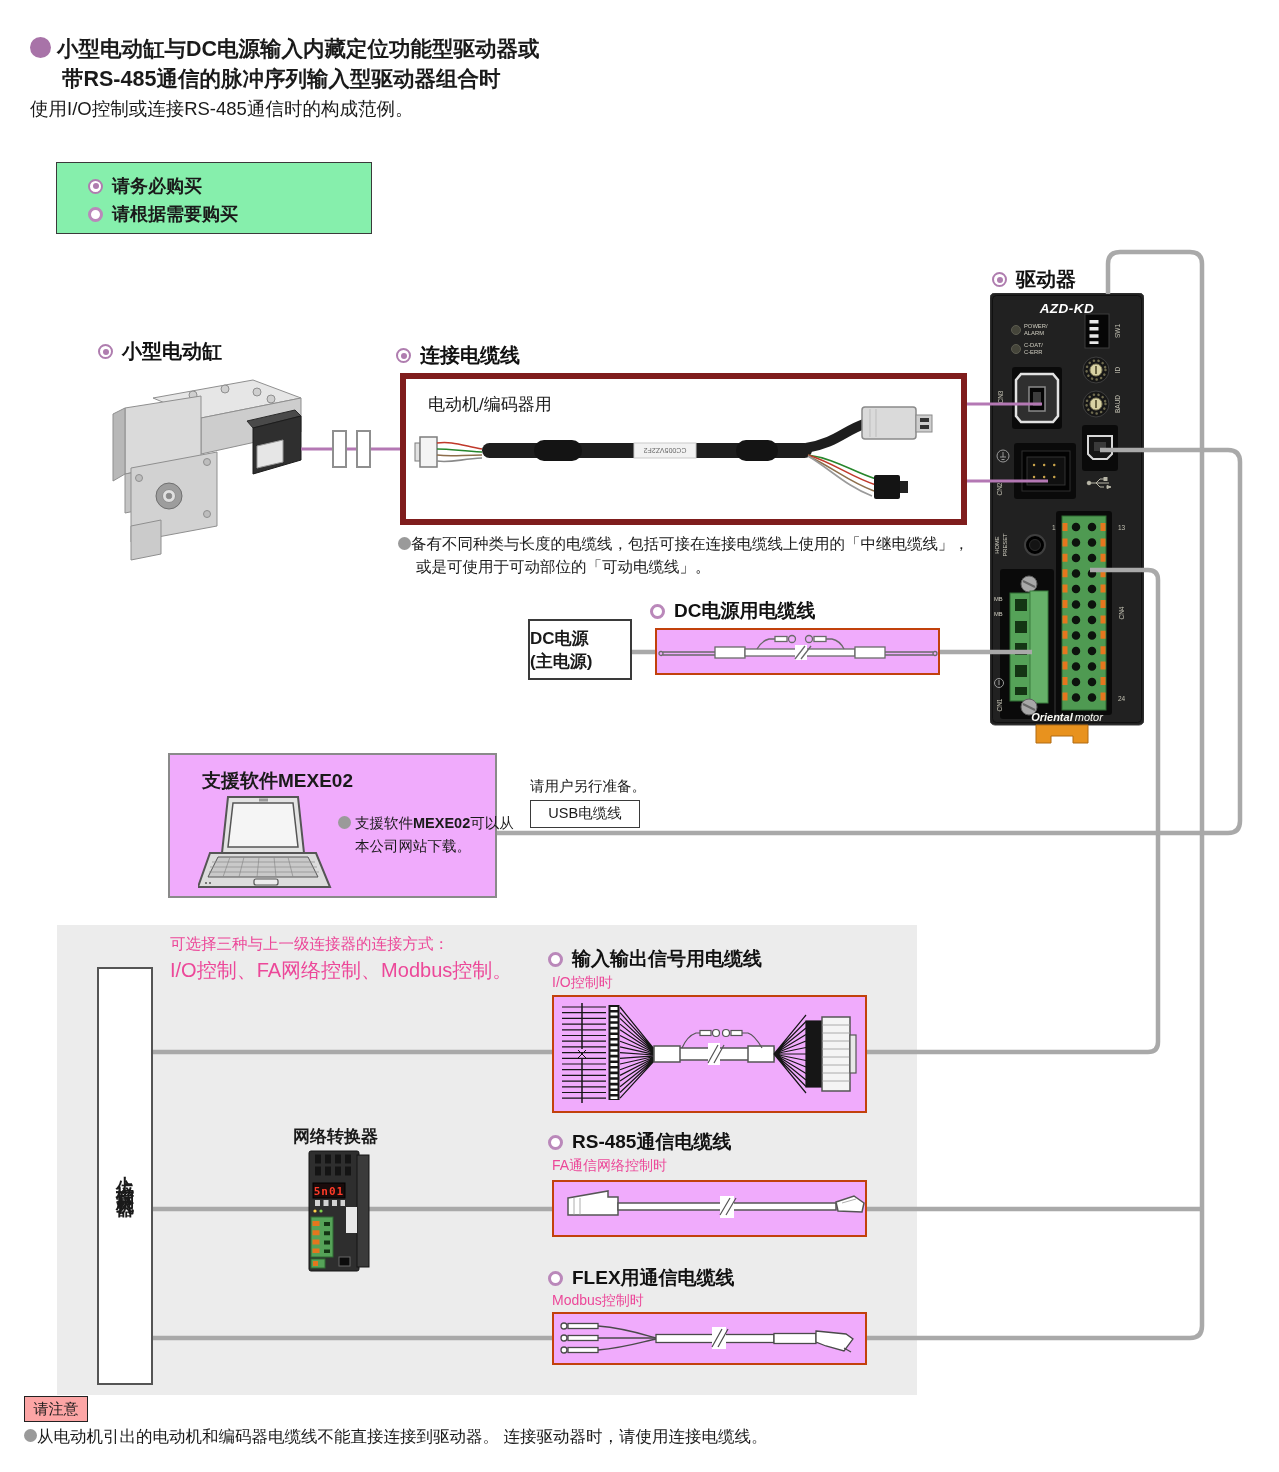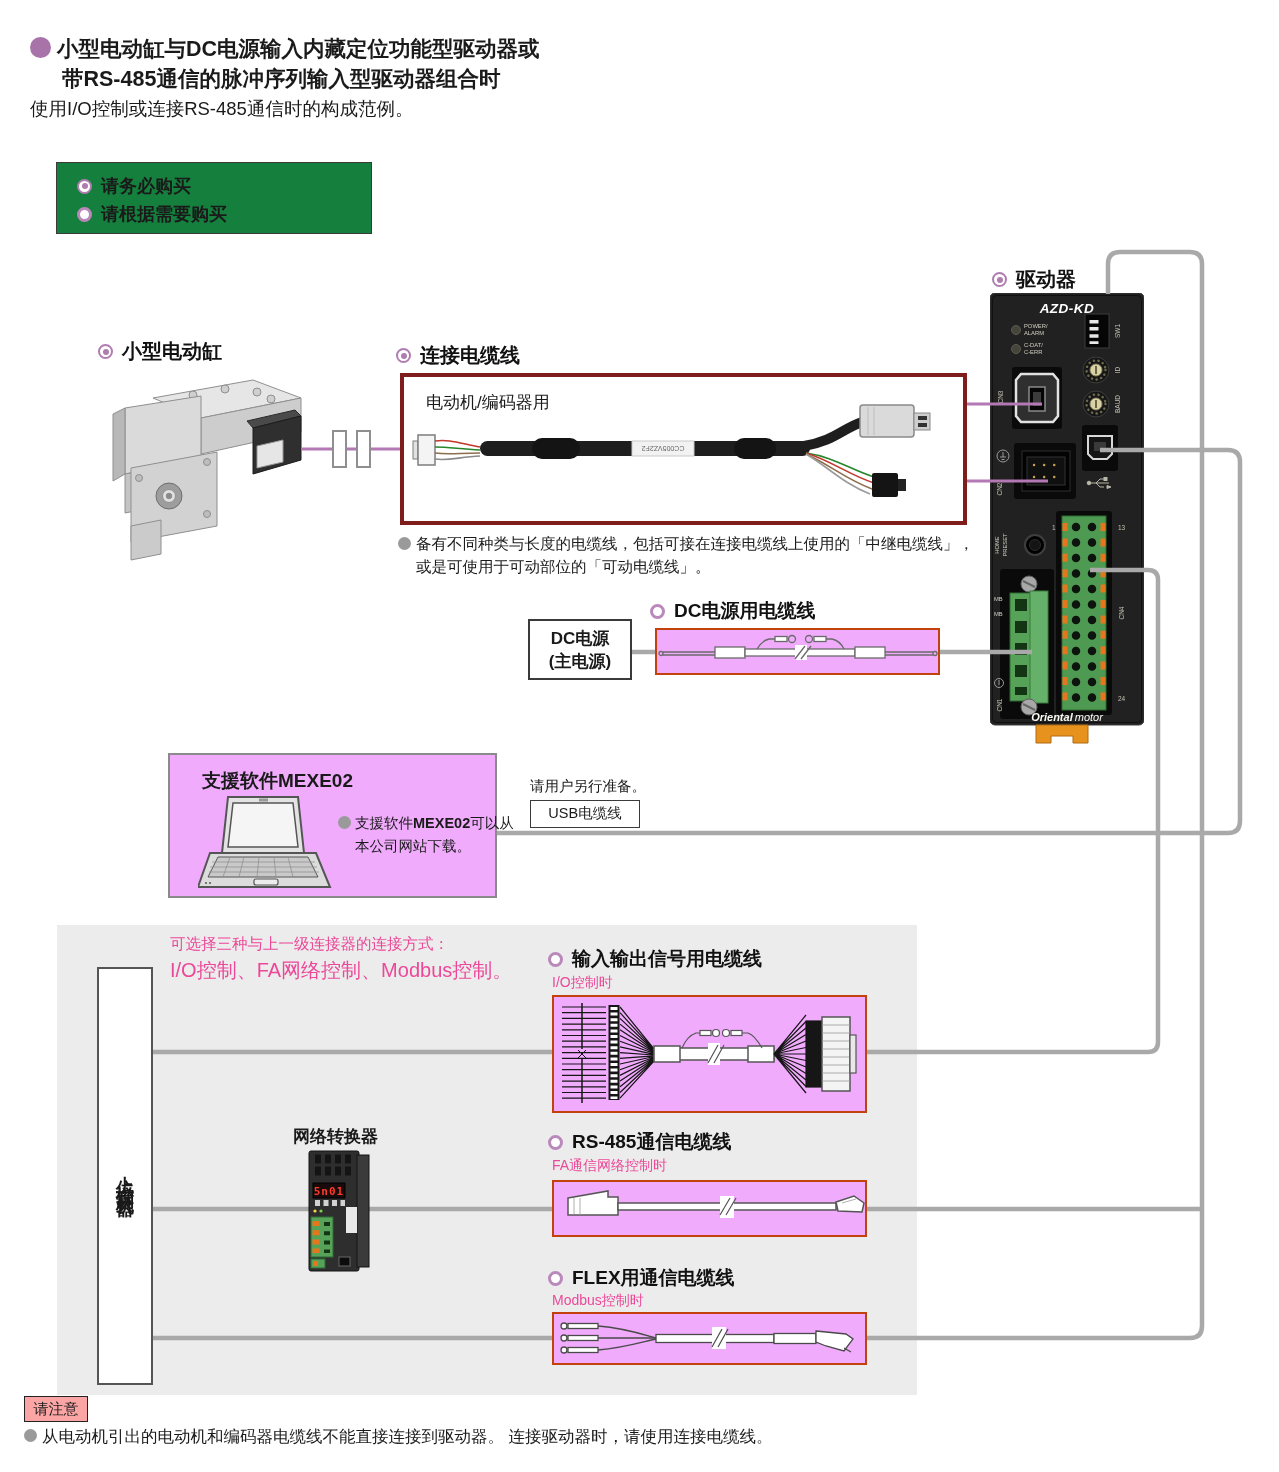--- a/index.html
+++ b/index.html
@@ -8,28 +8,28 @@
           font-family:"Liberation Sans","DejaVu Sans",sans-serif;color:#1a1a1a}
   .abs{position:absolute}
   .hd{display:flex;align-items:center;gap:9px;font-weight:bold;font-size:20px;color:#111;white-space:nowrap}
   .hd.cbl{font-size:19px}
   .ring{width:15px;height:15px;border:2.5px solid #af7daf;border-radius:50%;position:relative;flex:0 0 auto;background:#fff}
   .ring::after{content:"";position:absolute;inset:2.5px;background:#af7daf;border-radius:50%}
   .oc{width:15px;height:15px;border:3px solid #ba88ba;border-radius:50%;flex:0 0 auto;background:#fff}
   .title-bullet{width:21px;height:21px;border-radius:50%;background:#a873a8}
   .t1{font-size:21.5px;font-weight:bold;white-space:nowrap}
   .t2{font-size:18.5px;white-space:nowrap}
-  .legend{border:1.5px solid #3a3a3a;background:#15803d;padding:9px 0 0 20px}
+  .legend{border:1.5px solid #3a3a3a;background:#86efac;padding:9px 0 0 31px}
   .lrow{display:flex;align-items:center;gap:9px;font-size:18px;font-weight:bold;height:28px}
   .box{position:absolute;background:#f0abfc;border:2px solid #c2410c}
-  .pbox{position:absolute;background:#fff;border:4px solid #7f1d1d}
+  .pbox{position:absolute;background:#fff;border:6px solid #7f1d1d}
   .sub{font-size:14px;color:#ec4899;white-space:nowrap}
-  .note{font-size:15.5px;display:flex;gap:5px;white-space:nowrap}
+  .note{font-size:15.5px;display:flex;white-space:nowrap}
   .bullet{width:13px;height:13px;border-radius:50%;background:#9a9a9a;flex:0 0 auto;margin-top:3px}
-  .dcbox{border:2px solid #3a3a3a;background:#fff;text-align:center;font-weight:bold;font-size:17px;
+  .dcbox{border:2px solid #3a3a3a;background:#fff;font-weight:bold;font-size:17px;
          display:flex;flex-direction:column;justify-content:center;line-height:23px}
   .usbbox{border:1.5px solid #3a3a3a;background:#fff;text-align:center;font-size:14.5px;line-height:25px}
   .graybg{background:#ececec}
   .host{border:2px solid #555;background:#fff;display:flex;align-items:center;justify-content:center}
   .host span{writing-mode:vertical-rl;text-orientation:upright;font-size:18px;font-weight:bold;letter-spacing:5px}
   .tagbox{border:1.5px solid #222;background:#fca5a5;text-align:center;font-size:15px;line-height:23px}
   .mexe-title{font-size:19px;font-weight:bold;white-space:nowrap}
   .mnote{font-size:14.5px;white-space:nowrap}
   svg text{font-family:"Liberation Sans","DejaVu Sans",sans-serif}
   .dv-s{font-size:5.8px;fill:#cfcdc0}

